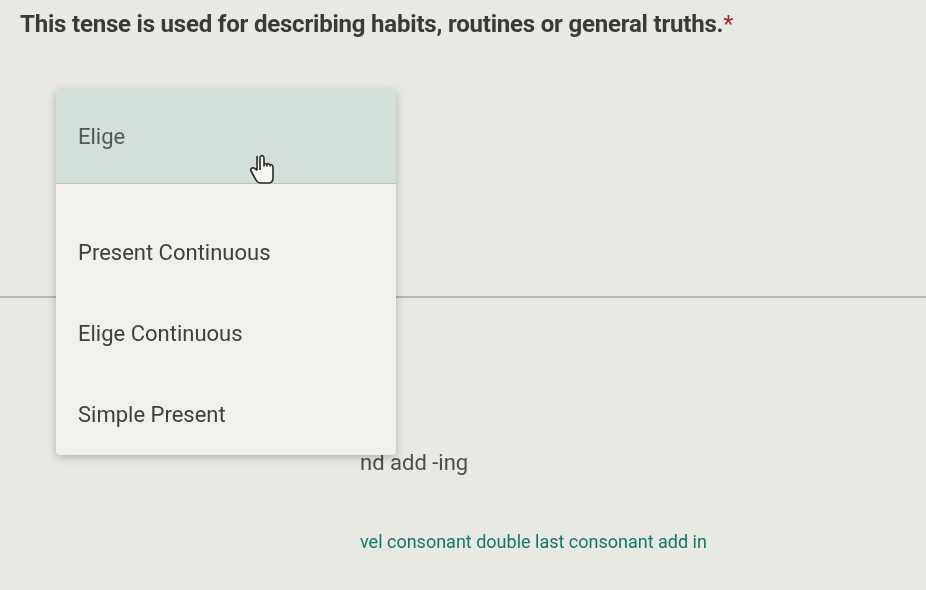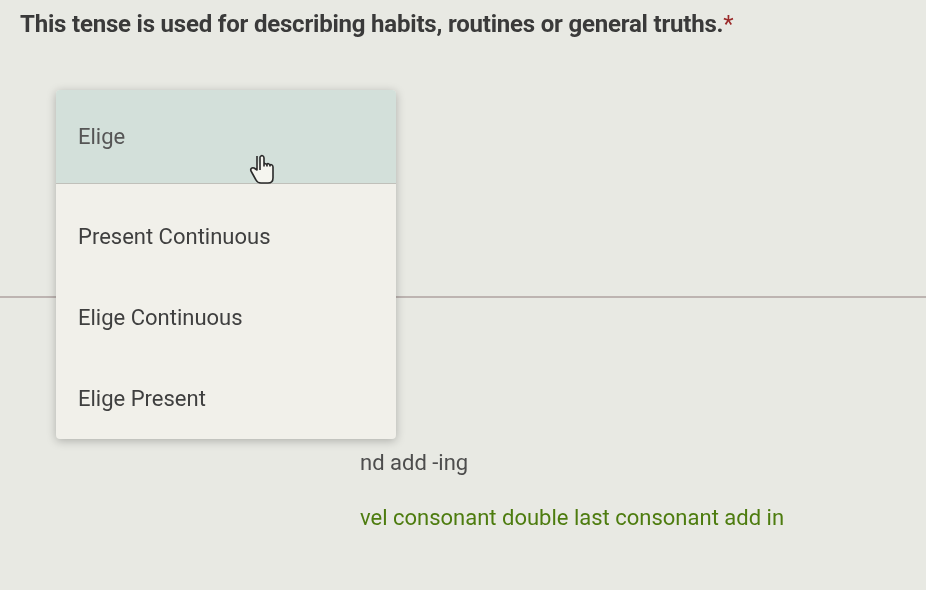--- a/index.html
+++ b/index.html
@@ -39,23 +39,23 @@
     .bg-text-1 {
       position: absolute;
       left: 360px;
       top: 450px;
       font-size: 22px;
       color: #4d4d4d;
     }
     .bg-text-2 {
       position: absolute;
       left: 360px;
-      top: 505px;
-      font-size: 22px;
-      color: #4d7c0f;
+      top: 531px;
+      font-size: 18px;
+      color: #0f766e;
     }
     .dropdown {
       position: absolute;
       left: 20px;
       top: 90px;
       width: 340px;
       background: #f1f0ea;
       box-shadow: 0 2px 10px rgba(0,0,0,0.25);
       border-radius: 4px;
       overflow: hidden;
@@ -68,21 +68,21 @@
       cursor: pointer;
       position: relative;
     }
     .dropdown-option.placeholder {
       background: #d3e0da;
       border-bottom: 1px solid #c0c0ba;
       padding: 34px 22px 34px 22px;
       color: #555;
     }
     .dropdown-option.following-gap {
-      padding-top: 40px;
+      padding-top: 56px;
     }
     .cursor {
       position: absolute;
       left: 248px;
       top: 152px;
       width: 28px;
       height: 32px;
       pointer-events: none;
       z-index: 50;
     }
@@ -97,18 +97,18 @@
 
 <div class="divider"></div>
 
 <div class="bg-text-1">nd add -ing</div>
 <div class="bg-text-2">vel consonant double last consonant add in</div>
 
 <div class="dropdown">
   <div class="dropdown-option placeholder">Elige</div>
   <div class="dropdown-option following-gap">Present Continuous</div>
   <div class="dropdown-option">Elige Continuous</div>
-  <div class="dropdown-option">Elige Present</div>
+  <div class="dropdown-option">Simple Present</div>
 </div>
 
 <svg class="cursor" viewBox="0 0 28 32">
   <path d="M9 4 L9 18 L6 16 C4 15 2 17 3 19 L8 28 C9 30 11 31 13 31 L20 31 C23 31 25 29 25 26 L25 15 C25 13 23 12 22 13 L22 14 C22 12 20 11 19 12 L19 14 C19 12 17 11 16 12 L16 14 L16 6 C16 4 14 3 13 4 L12 5 L12 18" fill="#f5f5ef" stroke="#2a2a2a" stroke-width="1.6" stroke-linejoin="round"></path>
 </svg>
 
 </body></html>

